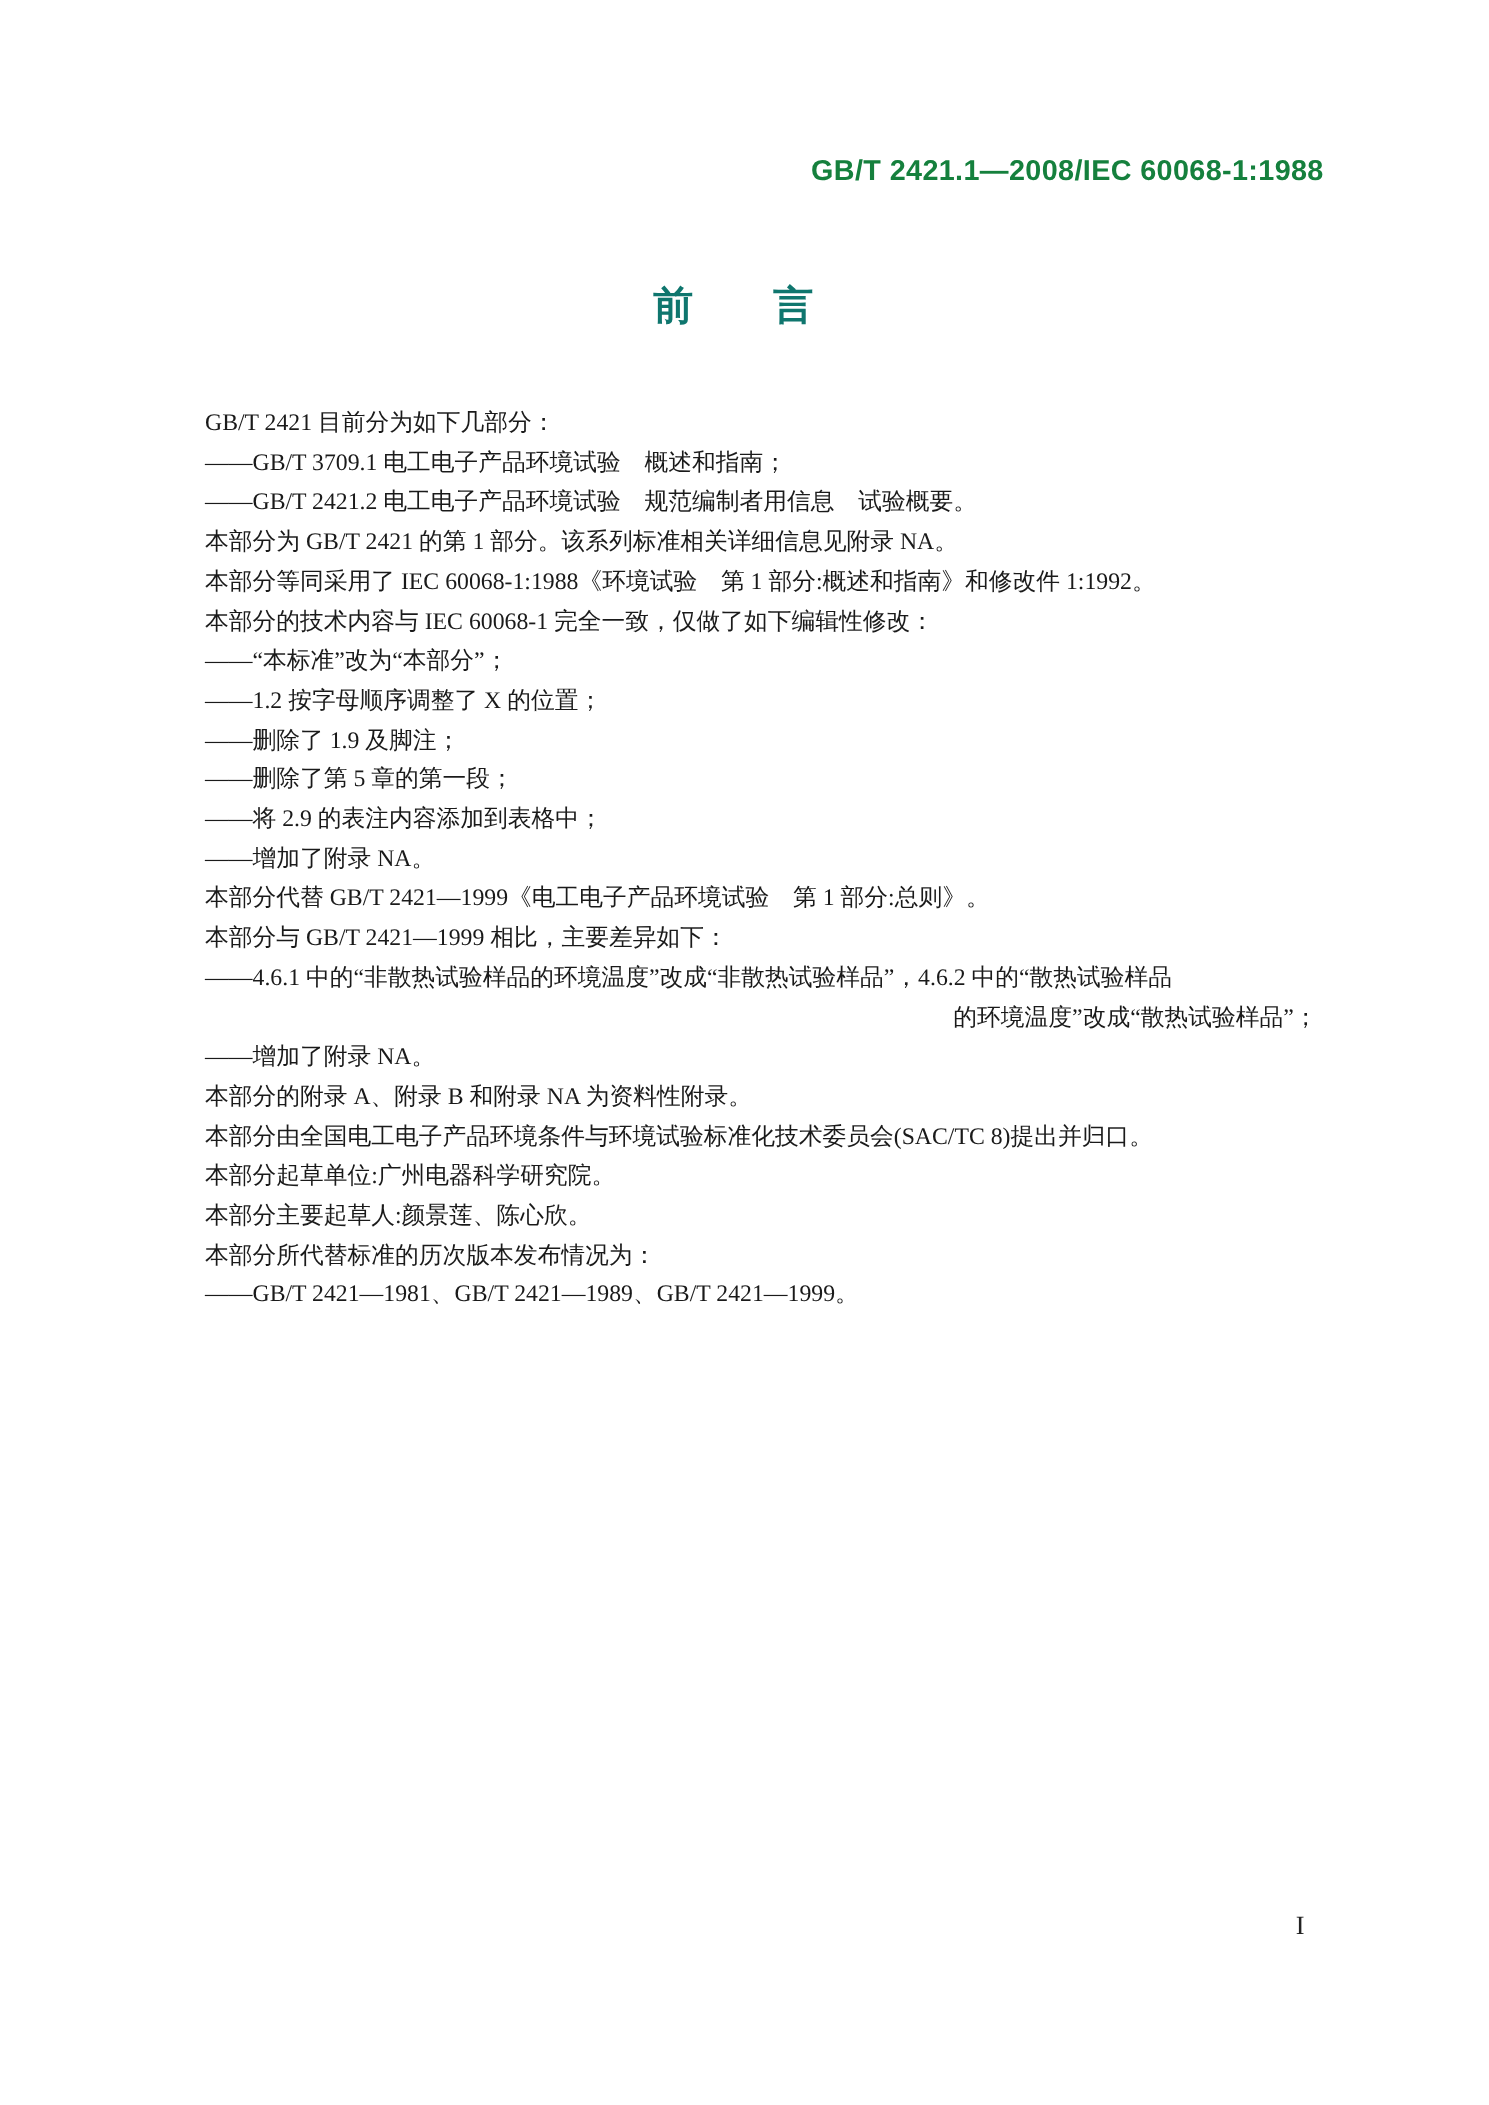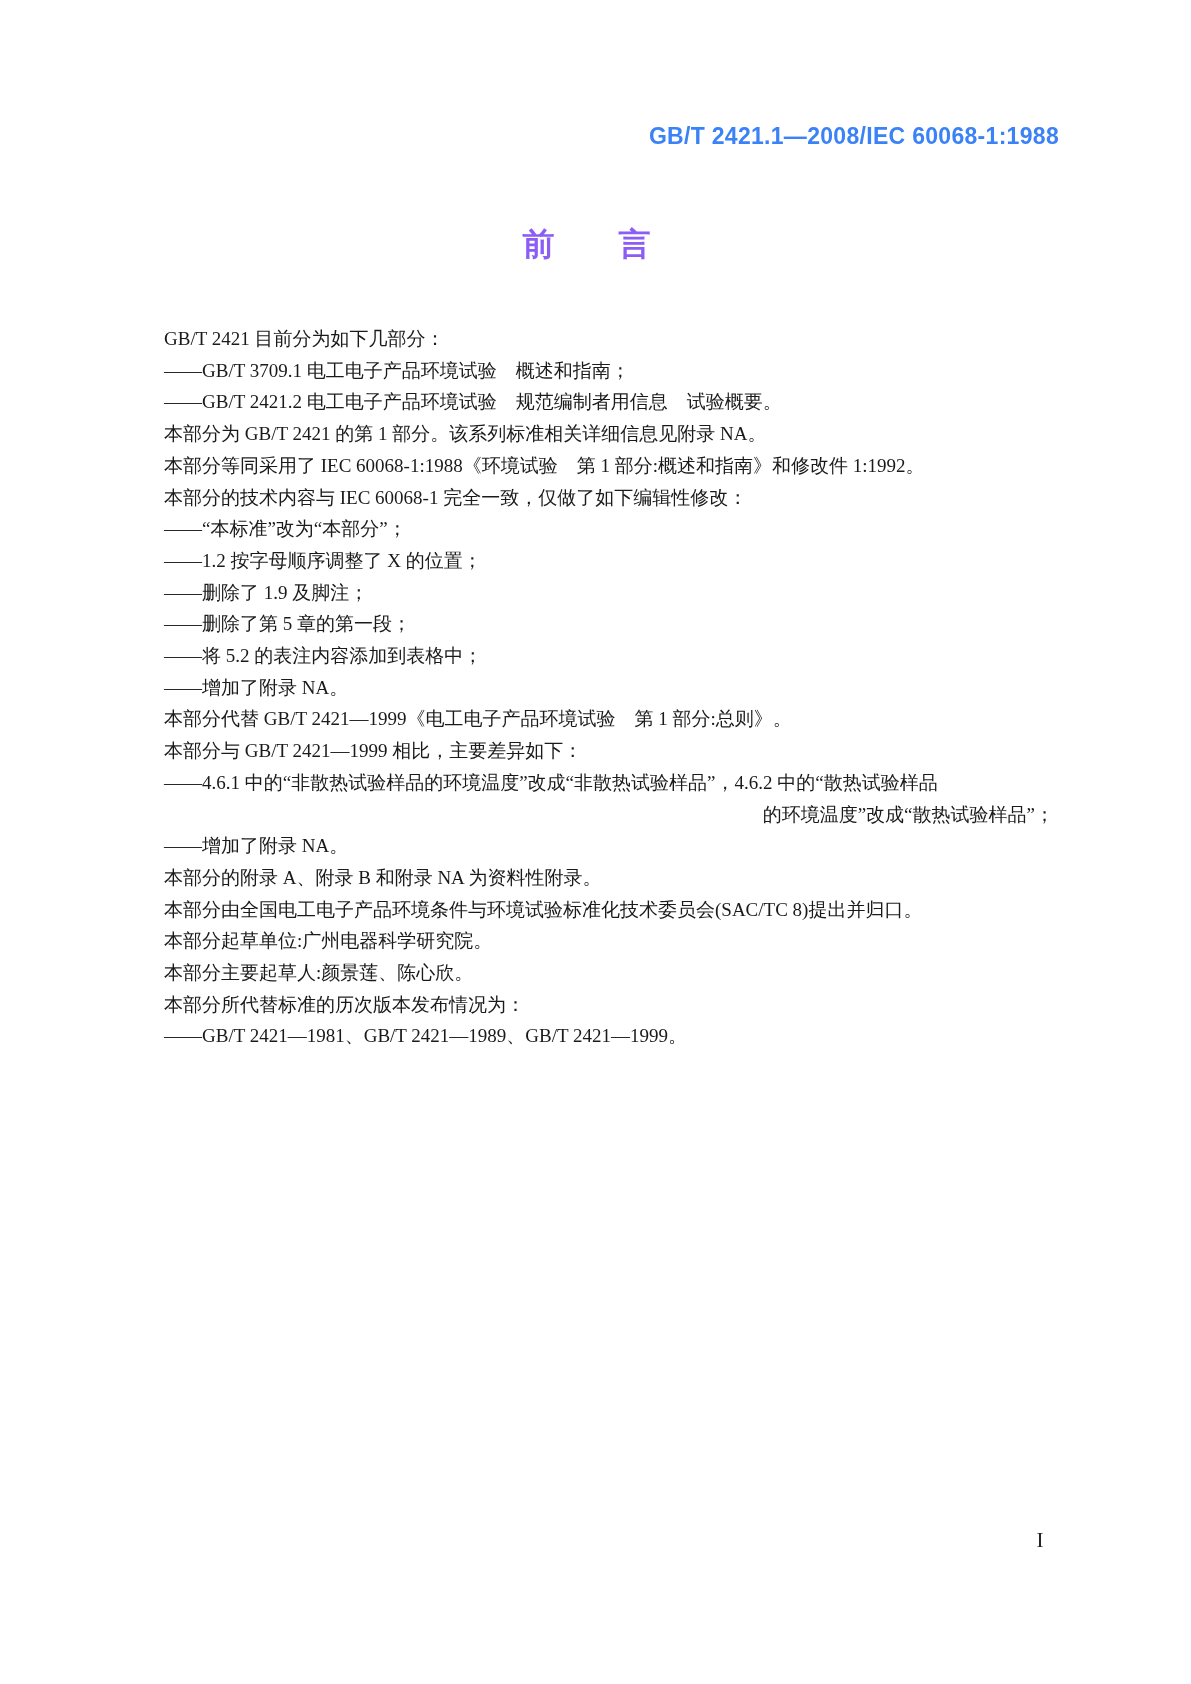--- a/index.html
+++ b/index.html
@@ -17,36 +17,36 @@
     color: #1a1a1a;
   }
   .std-number {
     position: absolute;
     top: 123px;
     right: 132px;
     font-family: "Liberation Sans", "DejaVu Sans", sans-serif;
     font-weight: 700;
     font-size: 23px;
     letter-spacing: 0.3px;
-    color: #3b82f6;
+    color: #15803d;
     white-space: pre;
     margin-left: 22px;
   }
   .doc-title {
     position: absolute;
     top: 226px;
     left: 0;
     right: 18px;
     margin: 0;
     text-align: center;
     font-family: "Liberation Sans", "DejaVu Sans", sans-serif;
     font-weight: 700;
     font-size: 32px;
     line-height: 36px;
-    color: #8b5cf6;
+    color: #0f766e;
     white-space: pre;
   }
   .foreword {
     position: absolute;
     top: 323px;
     left: 164px;
     width: 890px;
     font-size: 19px;
     line-height: 31.7px;
   }
@@ -94,21 +94,21 @@
       <p class="fw-line">本部分的技术内容与 IEC 60068-1 完全一致，仅做了如下编辑性修改：</p>
 
       <p class="fw-line">——“本标准”改为“本部分”；</p>
 
       <p class="fw-line">——1.2 按字母顺序调整了 X 的位置；</p>
 
       <p class="fw-line">——删除了 1.9 及脚注；</p>
 
       <p class="fw-line">——删除了第 5 章的第一段；</p>
 
-      <p class="fw-line">——将 5.2 的表注内容添加到表格中；</p>
+      <p class="fw-line">——将 2.9 的表注内容添加到表格中；</p>
 
       <p class="fw-line">——增加了附录 NA。</p>
 
       <p class="fw-line">本部分代替 GB/T 2421—1999《电工电子产品环境试验　第 1 部分:总则》。</p>
 
       <p class="fw-line">本部分与 GB/T 2421—1999 相比，主要差异如下：</p>
 
       <p class="fw-line">——4.6.1 中的“非散热试验样品的环境温度”改成“非散热试验样品”，4.6.2 中的“散热试验样品</p>
 
       <p class="fw-line wrap">的环境温度”改成“散热试验样品”；</p>

